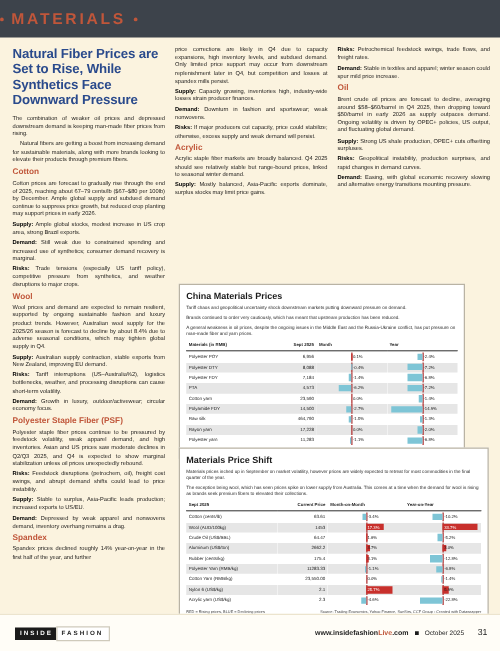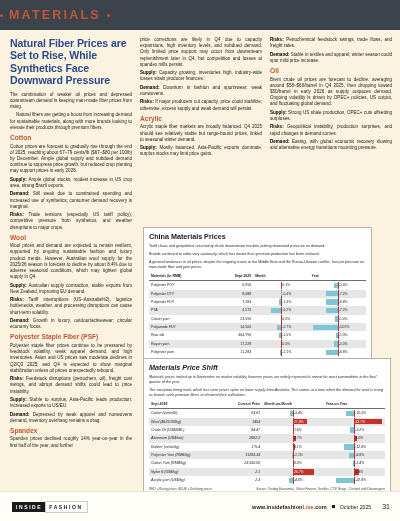--- a/index.html
+++ b/index.html
@@ -366,21 +366,21 @@
             </td>
           </tr>
         </tbody>
     </table>
     <div class="srcline">
       <span class="legend">Prices are in RMB. RED bars indicate a price increase</span>
       <span class="src">Source: Sunsirs, Others - Created with Datawrapper</span>
     </div>
   </div>
 
-  <div class="panel" style="position:absolute; left:143px; top:353px; width:248px;font-style:italic;">
+  <div class="panel" style="position:absolute; left:143px; top:353px; width:248px;">
     <h3>Materials Price Shift</h3>
     <p class="note">Materials prices inched up in September on market volatility, however prices are widely expected to retreat for most commodities in the final quarter of the year.</p>
     <p class="note">The exception being wool, which has seen prices spike on lower supply from Australia. This comes at a time when the demand for wool is rising as brands seek premium fibers to elevated their collections.</p>
     <table class="grid">
       <thead>
         <tr>
           <th class="c-name">Sept 2025</th>
           <th class="c-val" style="text-align:right">Current Price</th>
           <th class="c-bar">Month-on-Month</th>
           <th class="c-bar">Year-on-Year</th>

